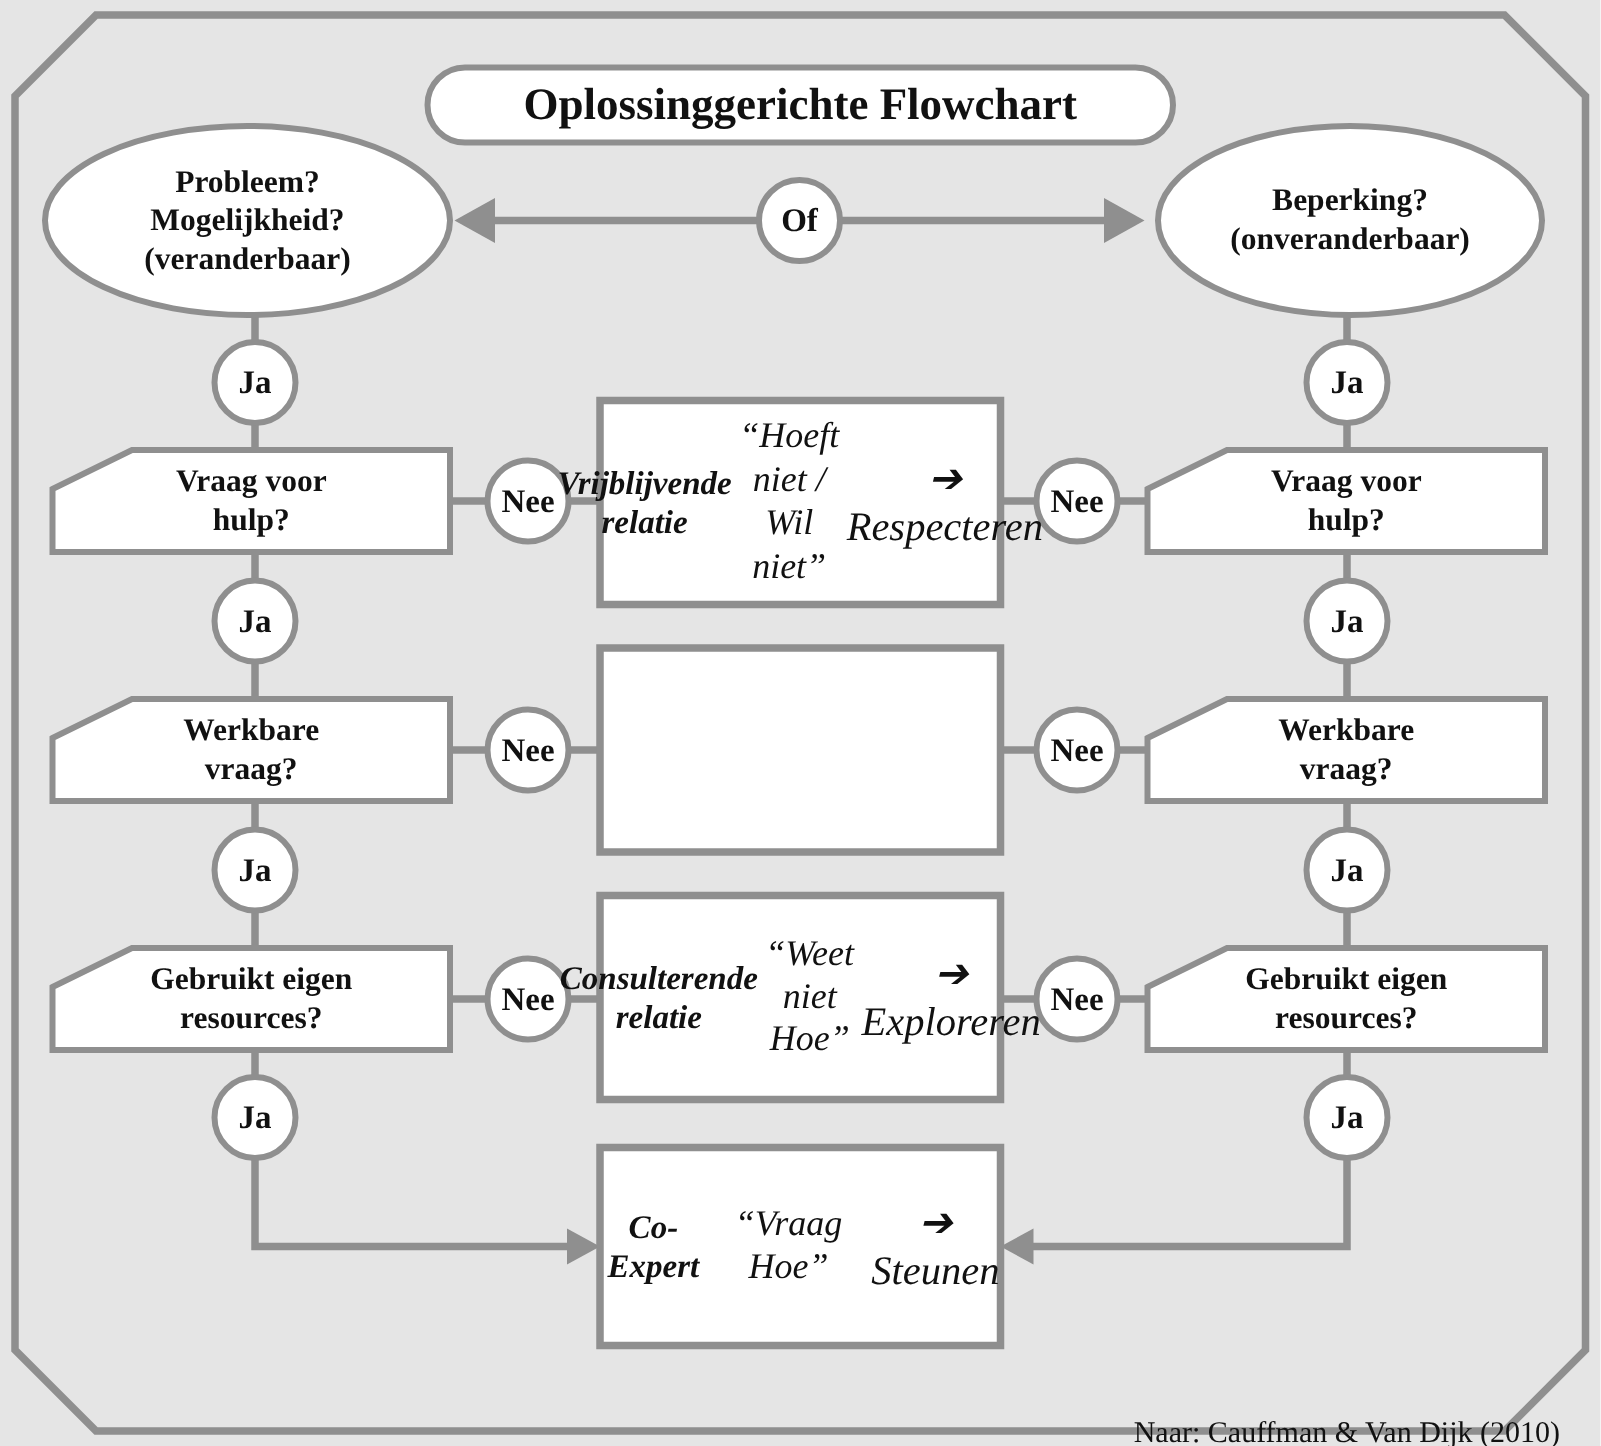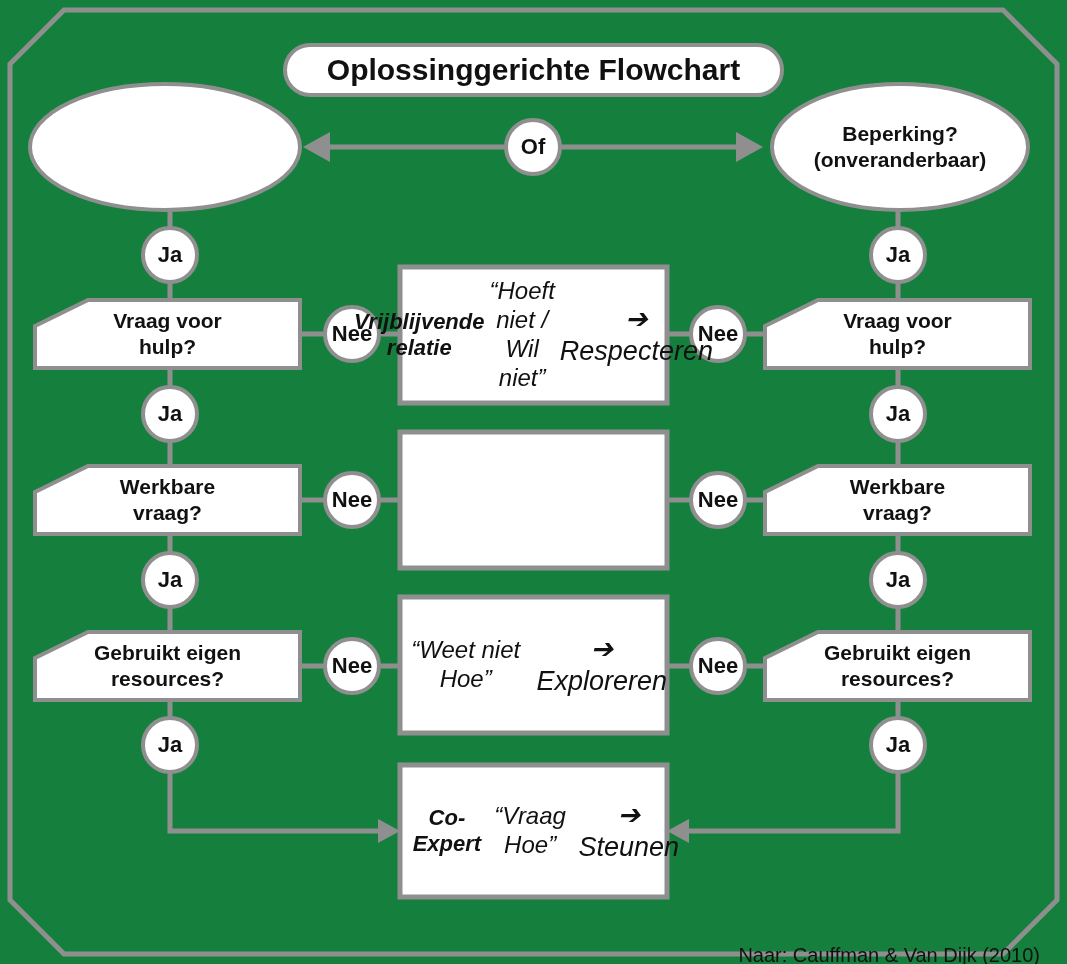--- a/index.html
+++ b/index.html
@@ -1,20 +1,20 @@
 <!DOCTYPE html>
 <html><head>
 <meta charset="utf-8">
 <style>
   html,body{margin:0;padding:0;background:#ffffff;}
   .stage{
     position:relative;
     width:1067px;height:964px;
-    background:#15803d;
-    font-family:Liberation Sans, sans-serif;
+    background:#e5e5e5;
+    font-family:Liberation Serif, serif;
     color:#111;
     overflow:hidden;
   }
   .stage svg{position:absolute;left:0;top:0;}
   .txt{
     position:absolute;
     display:flex;align-items:center;justify-content:center;
     text-align:center;
     font-weight:bold;
     line-height:1.22;
@@ -98,20 +98,23 @@
     <circle cx="352" cy="334" r="27" fill="#ffffff" stroke="#8f8f8f" stroke-width="4"></circle>
     <circle cx="352" cy="500" r="27" fill="#ffffff" stroke="#8f8f8f" stroke-width="4"></circle>
     <circle cx="352" cy="666" r="27" fill="#ffffff" stroke="#8f8f8f" stroke-width="4"></circle>
     <circle cx="718" cy="334" r="27" fill="#ffffff" stroke="#8f8f8f" stroke-width="4"></circle>
     <circle cx="718" cy="500" r="27" fill="#ffffff" stroke="#8f8f8f" stroke-width="4"></circle>
     <circle cx="718" cy="666" r="27" fill="#ffffff" stroke="#8f8f8f" stroke-width="4"></circle>
   </svg>
 
   <div class="txt title" style="left:285px;top:45px;width:497px;height:50px;">Oplossinggerichte Flowchart</div>
 
+  <div class="txt oval-label" style="left:30px;top:84px;width:270px;height:126px;">Probleem?
+Mogelijkheid?
+(veranderbaar)</div>
   <div class="txt oval-label" style="left:772px;top:84px;width:256px;height:126px;">Beperking?
 (onveranderbaar)</div>
   <div class="txt small-label" style="left:506px;top:120px;width:54px;height:54px;">Of</div>
 
   <div class="txt small-label" style="left:143px;top:228px;width:54px;height:54px;">Ja</div>
   <div class="txt small-label" style="left:143px;top:387px;width:54px;height:54px;">Ja</div>
   <div class="txt small-label" style="left:143px;top:553px;width:54px;height:54px;">Ja</div>
   <div class="txt small-label" style="left:143px;top:718px;width:54px;height:54px;">Ja</div>
 
   <div class="txt small-label" style="left:871px;top:228px;width:54px;height:54px;">Ja</div>
@@ -139,24 +142,26 @@
 vraag?</div>
   <div class="txt shape-label" style="left:765px;top:632px;width:265px;height:68px;">Gebruikt eigen
 resources?</div>
 
   <div class="cbox" style="left:400px;top:267px;width:267px;height:136px;">
     <div class="cbox-title">Vrijblijvende relatie</div>
     <div class="cbox-quote">“Hoeft niet / Wil niet”</div>
     <div class="cbox-action">➔ Respecteren</div>
   </div>
   <div class="cbox" style="left:400px;top:597px;width:267px;height:136px;">
+    <div class="cbox-title">Consulterende
+relatie</div>
     <div class="cbox-quote">“Weet niet Hoe”</div>
     <div class="cbox-action">➔ Exploreren</div>
   </div>
-  <div class="cbox" style="left:412px;top:765px;width:267px;height:132px;">
+  <div class="cbox" style="left:400px;top:765px;width:267px;height:132px;">
     <div class="cbox-title">Co-Expert</div>
     <div class="cbox-quote">“Vraag Hoe”</div>
     <div class="cbox-action">➔ Steunen</div>
   </div>
 
   <div class="credit" style="left:500px;top:910px;width:540px;height:36px;">Naar: Cauffman &amp; Van Dijk (2010)</div>
 
 </div>
 
 </body></html>

